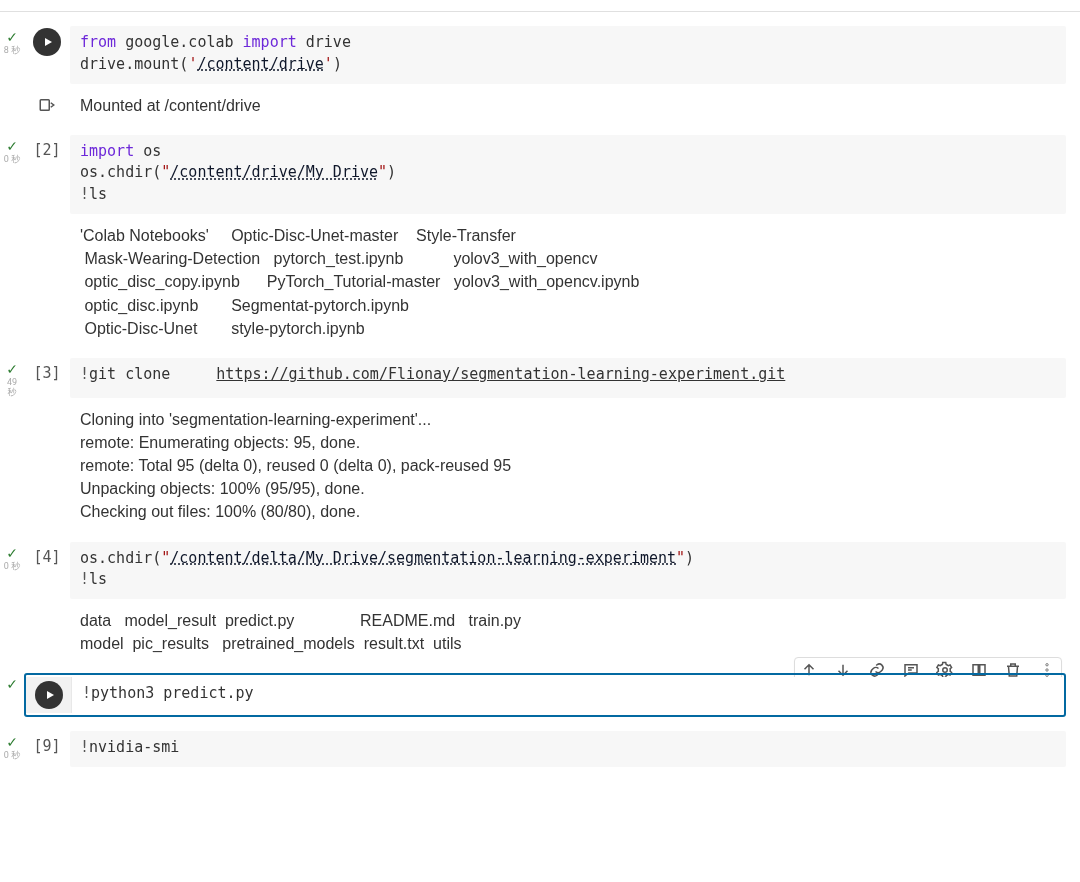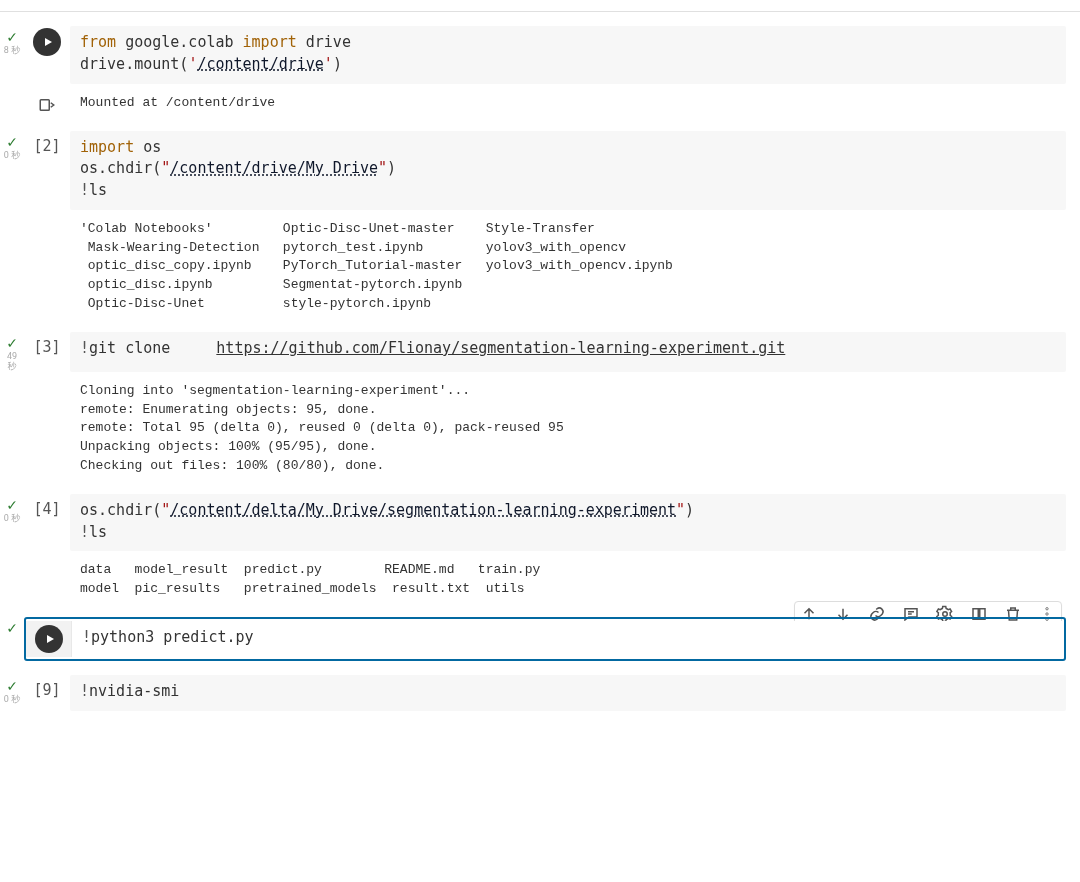--- a/index.html
+++ b/index.html
@@ -89,29 +89,29 @@
     width: 46px;
     flex: 0 0 46px;
     display: flex;
     align-items: flex-start;
     justify-content: center;
     padding-top: 2px;
   }
   .output-icon { width:18px; height:18px; color:#555; }
   .output-text {
     flex: 1;
-    font-family: Liberation Mono, monospace;
-    font-size: 13px;
+    font-family: Liberation Sans, sans-serif;
+    font-size: 16px;
     line-height: 1.45;
     white-space: pre;
     color: #333;
     padding: 0 10px 4px 10px;
   }
   
-  .kw { color: #a16207; }
+  .kw { color: #6d28d9; }
   .str { color: #a31515; }
   .str-link { color: #0f172a; text-decoration: underline; text-decoration-style: dotted; }
   .bang { color: #555; }
   .url-link { color: #333; text-decoration: underline; margin-left: 37px; }
 
   
   .cell-toolbar {
     position: absolute;
     right: 18px;
     top: -16px;

